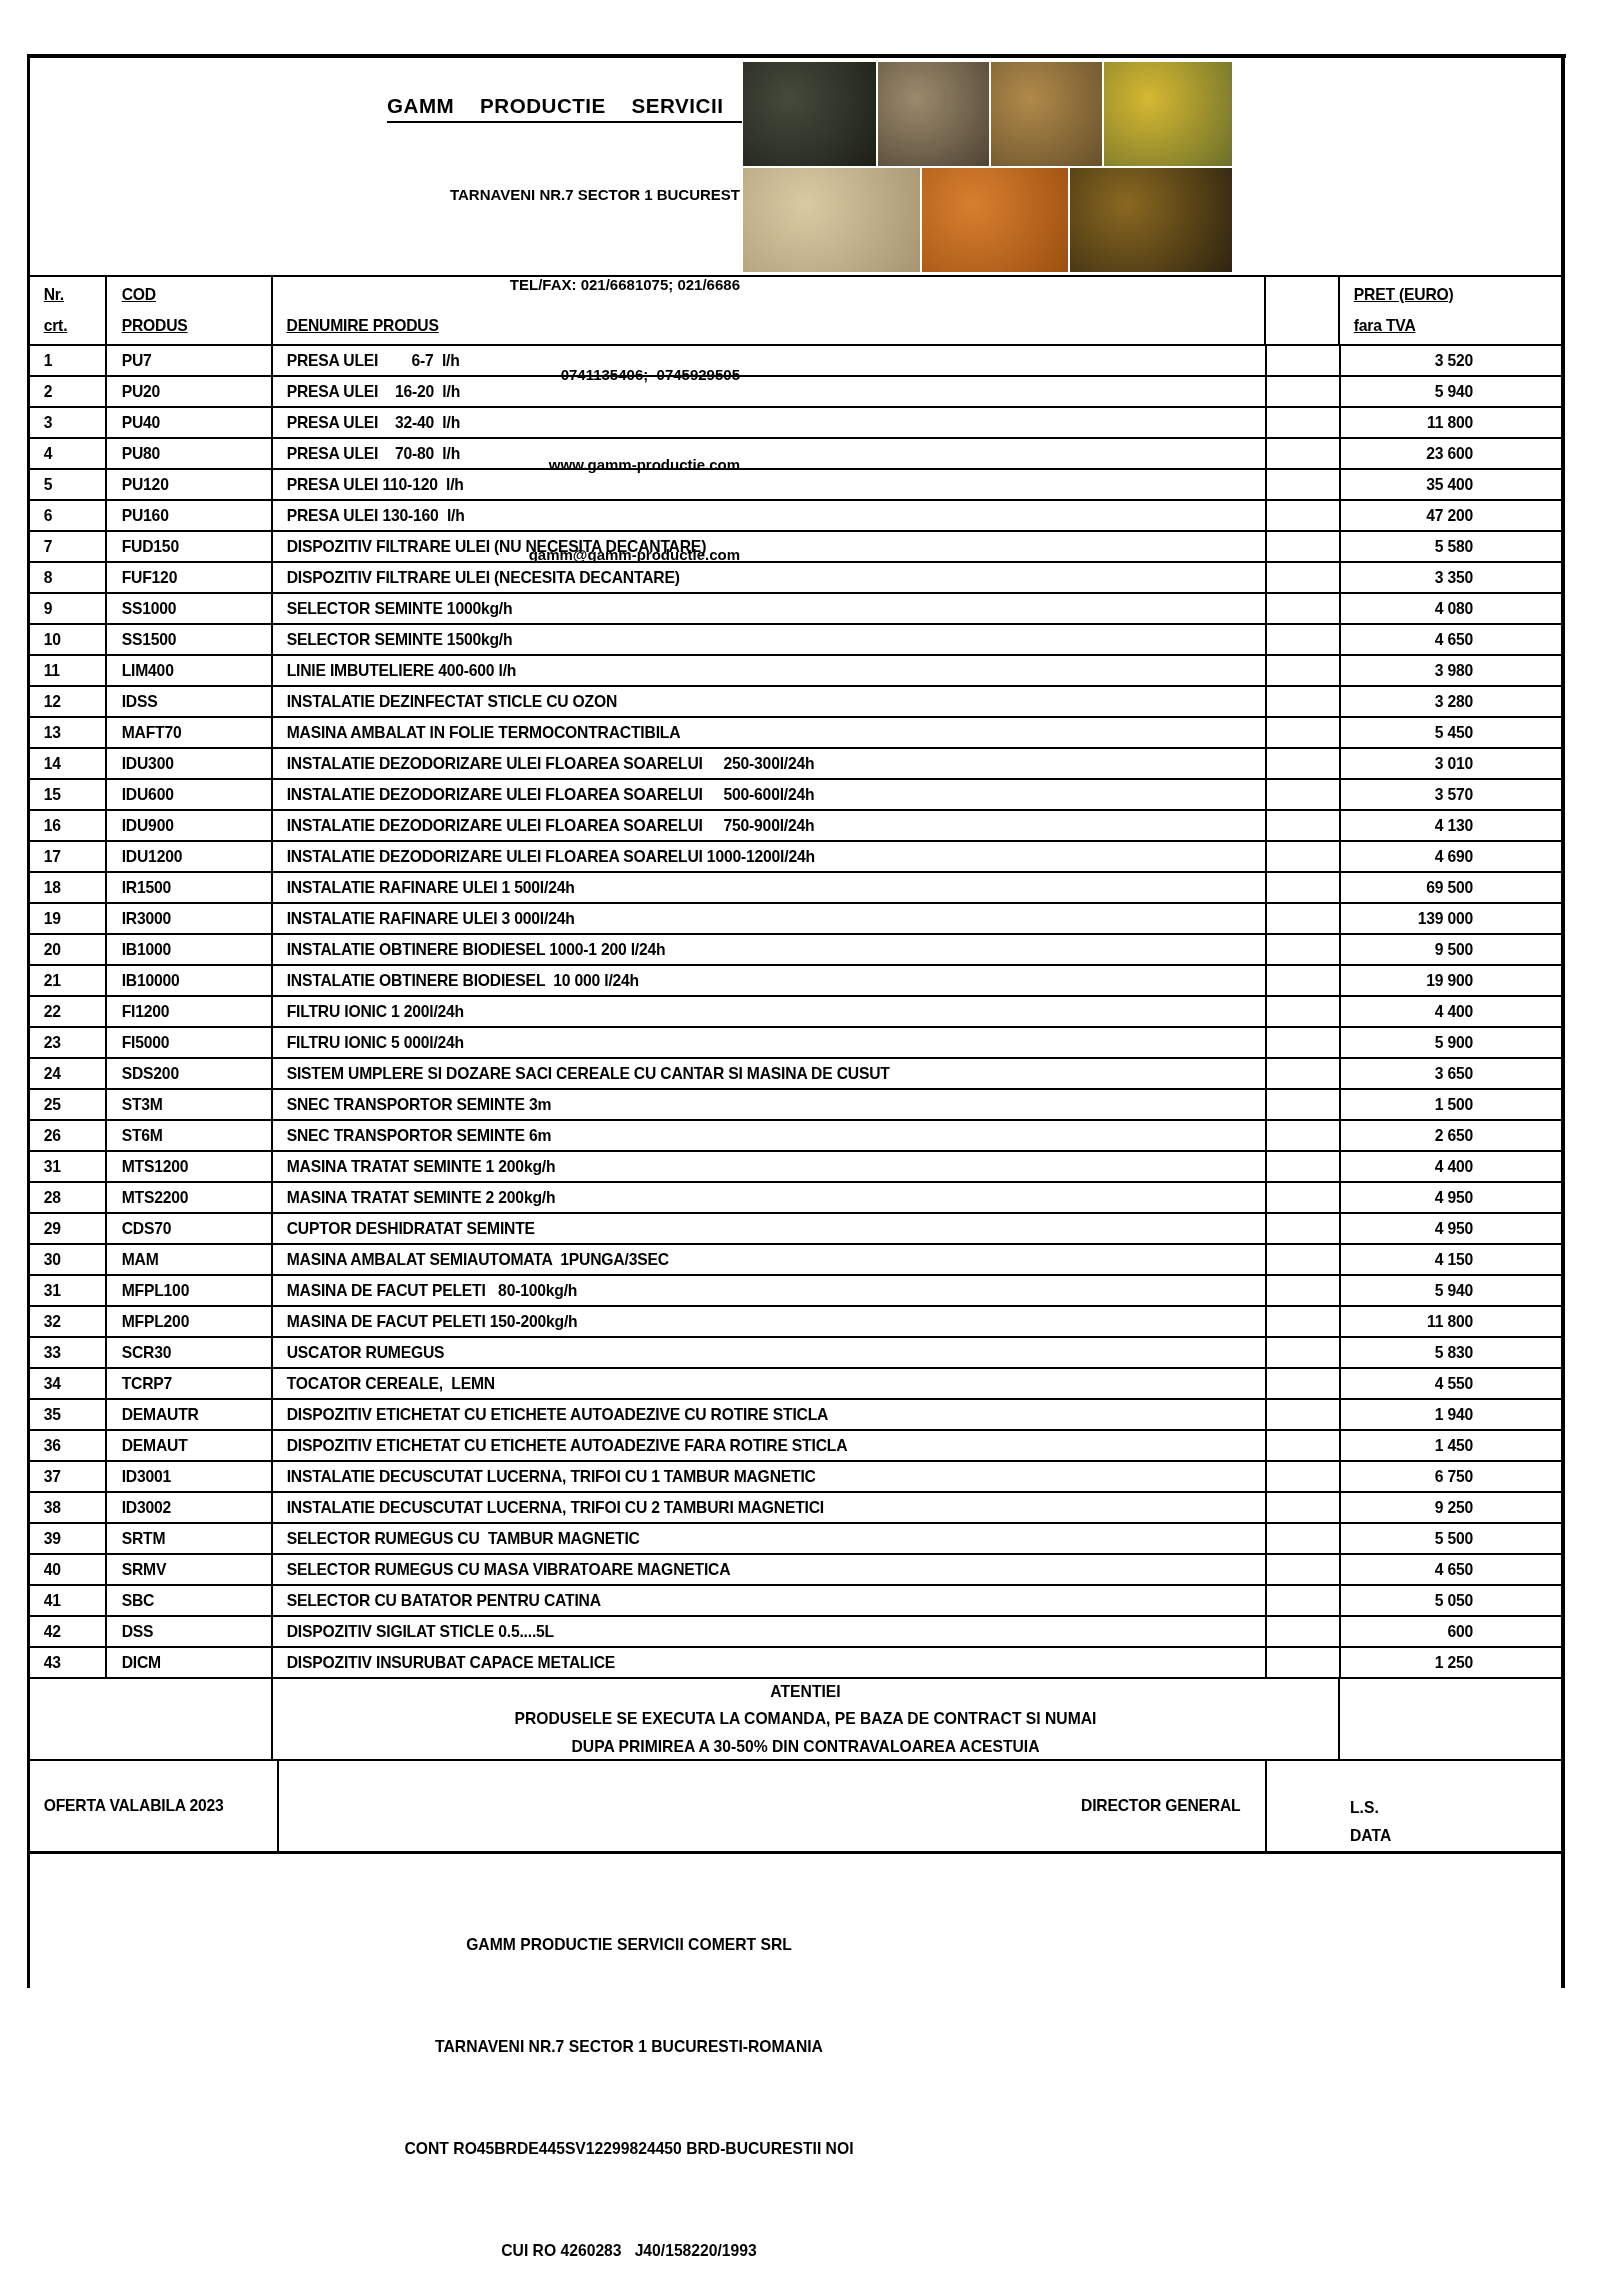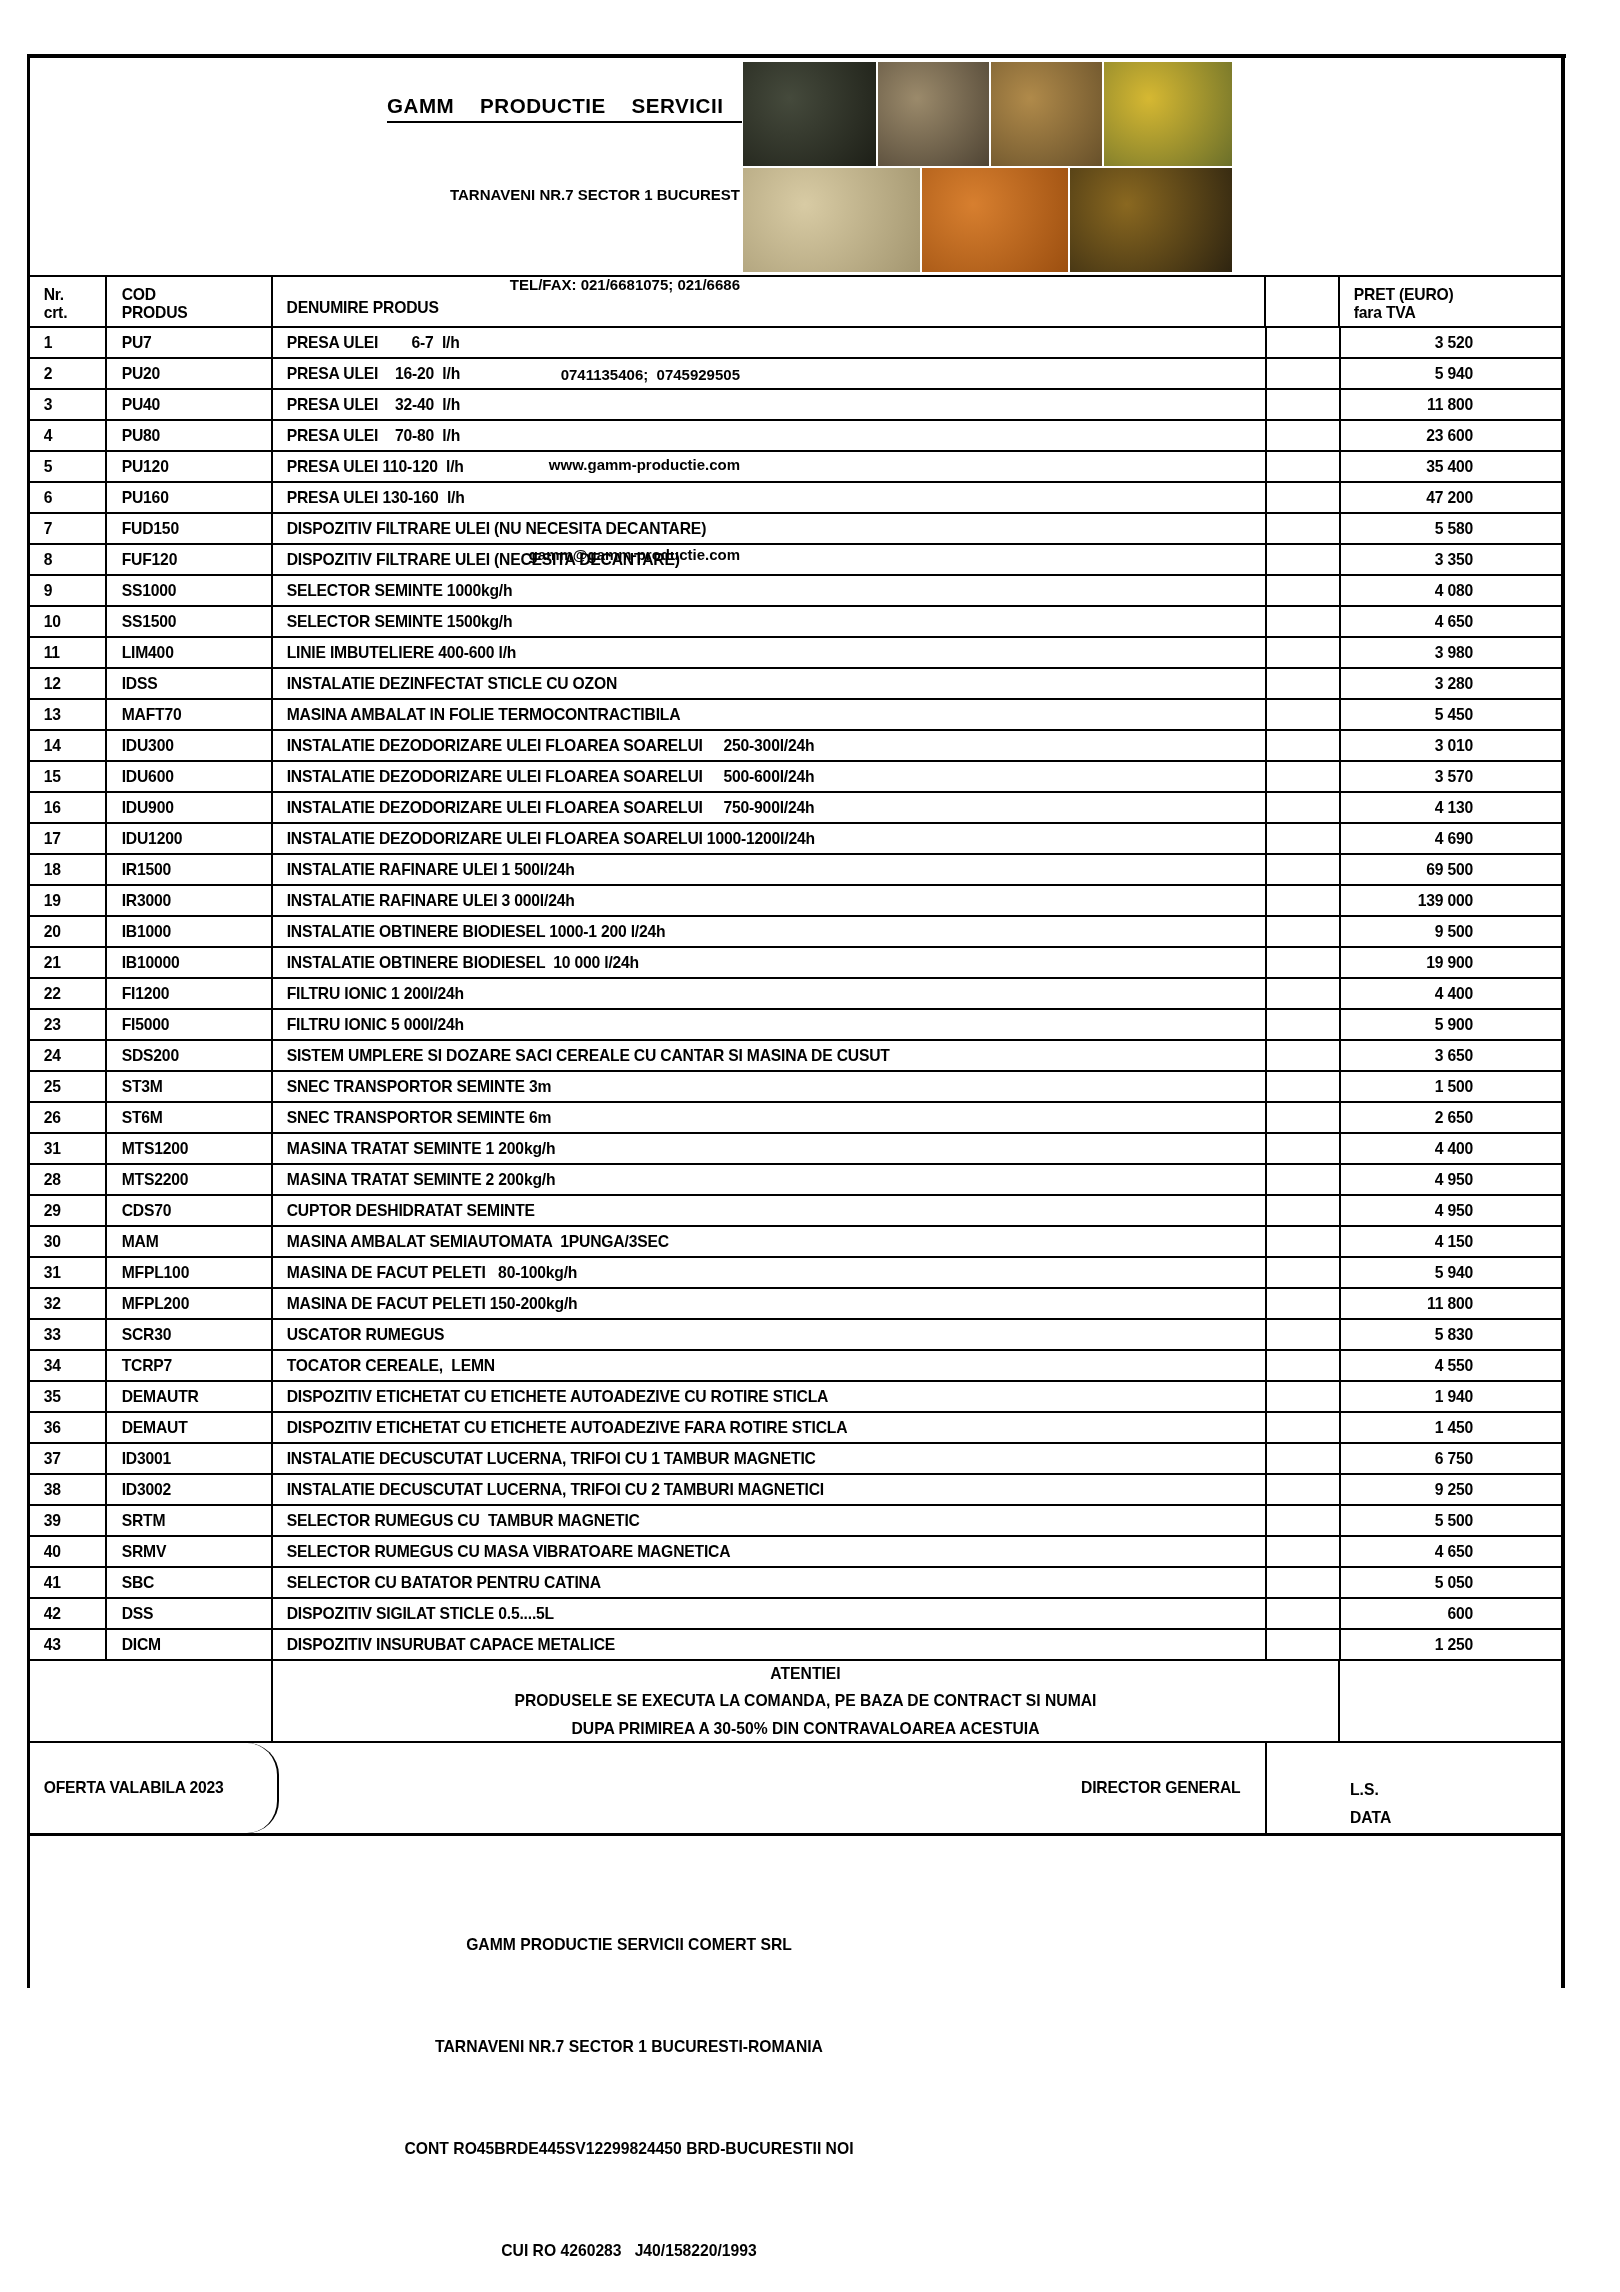--- a/index.html
+++ b/index.html
@@ -30,21 +30,21 @@
   .photos{
     position:absolute;left:742px;top:61px;width:491px;height:212px;
     display:flex;flex-direction:column;background:#fff;
   }
   .photos .prow{display:flex;flex:1;}
   .photos .ph{margin:1px;flex-grow:1;}
 
   
   .ptable{position:absolute;left:30px;top:275px;width:1531px;border-top:2.9px solid #000;}
   .hrow,.trow,.arow,.orow{display:flex;width:1531px;box-sizing:border-box;border-bottom:2.9px solid #000;}
-  .hrow{height:51px;}
+  .hrow{height:69px;text-decoration:underline;}
   .trow{height:31px;}
   .arow{height:82px;}
   .orow{height:93px;border-bottom:3.9px solid #000;}
   .c{box-sizing:border-box;border-right:2.9px solid #000;display:flex;align-items:center;overflow:hidden;}
   .c:last-child{border-right:none;}
   .c1{width:77px;padding-left:13.7px;}
   .c2{width:166px;padding-left:14.7px;}
   .c3{width:994px;padding-left:13.7px;}
   .c4{width:74px;}
   .c5{width:209px;justify-content:flex-end;padding-right:77px;}
@@ -52,21 +52,21 @@
   
   .hc{flex-direction:column;align-items:flex-start;justify-content:space-between;padding-top:8.8px;padding-bottom:8.8px;}
   .hc.c5x{width:221px;padding-left:13.7px;border-right:none;}
   .hc-bottom{justify-content:flex-end;}
   
   .ac-left{width:243px;}
   .ac-mid{width:1067px;flex-direction:column;justify-content:center;align-items:center;text-align:center;}
   .ac-right{width:221px;border-right:none;}
   .ac-mid div{font-size:15.7px;line-height:27.4px;white-space:pre;}
   
-  .oc-a{width:249px;padding-left:13.7px;border-radius:32px;}
+  .oc-a{width:249px;padding-left:13.7px;}
   .oc-b{width:988px;justify-content:flex-end;padding-right:24.5px;}
   .oc-c{width:294px;border-right:none;flex-direction:column;align-items:flex-start;justify-content:flex-start;padding-left:83px;padding-top:33px;}
   .oc-c div{font-size:15.7px;line-height:28px;}
   
   .pfooter{
     position:absolute;left:30px;top:1854px;width:1198px;
     text-align:center;font-size:15.7px;line-height:34px;padding-top:5.9px;white-space:pre;
   }
 </style>
 </head>

